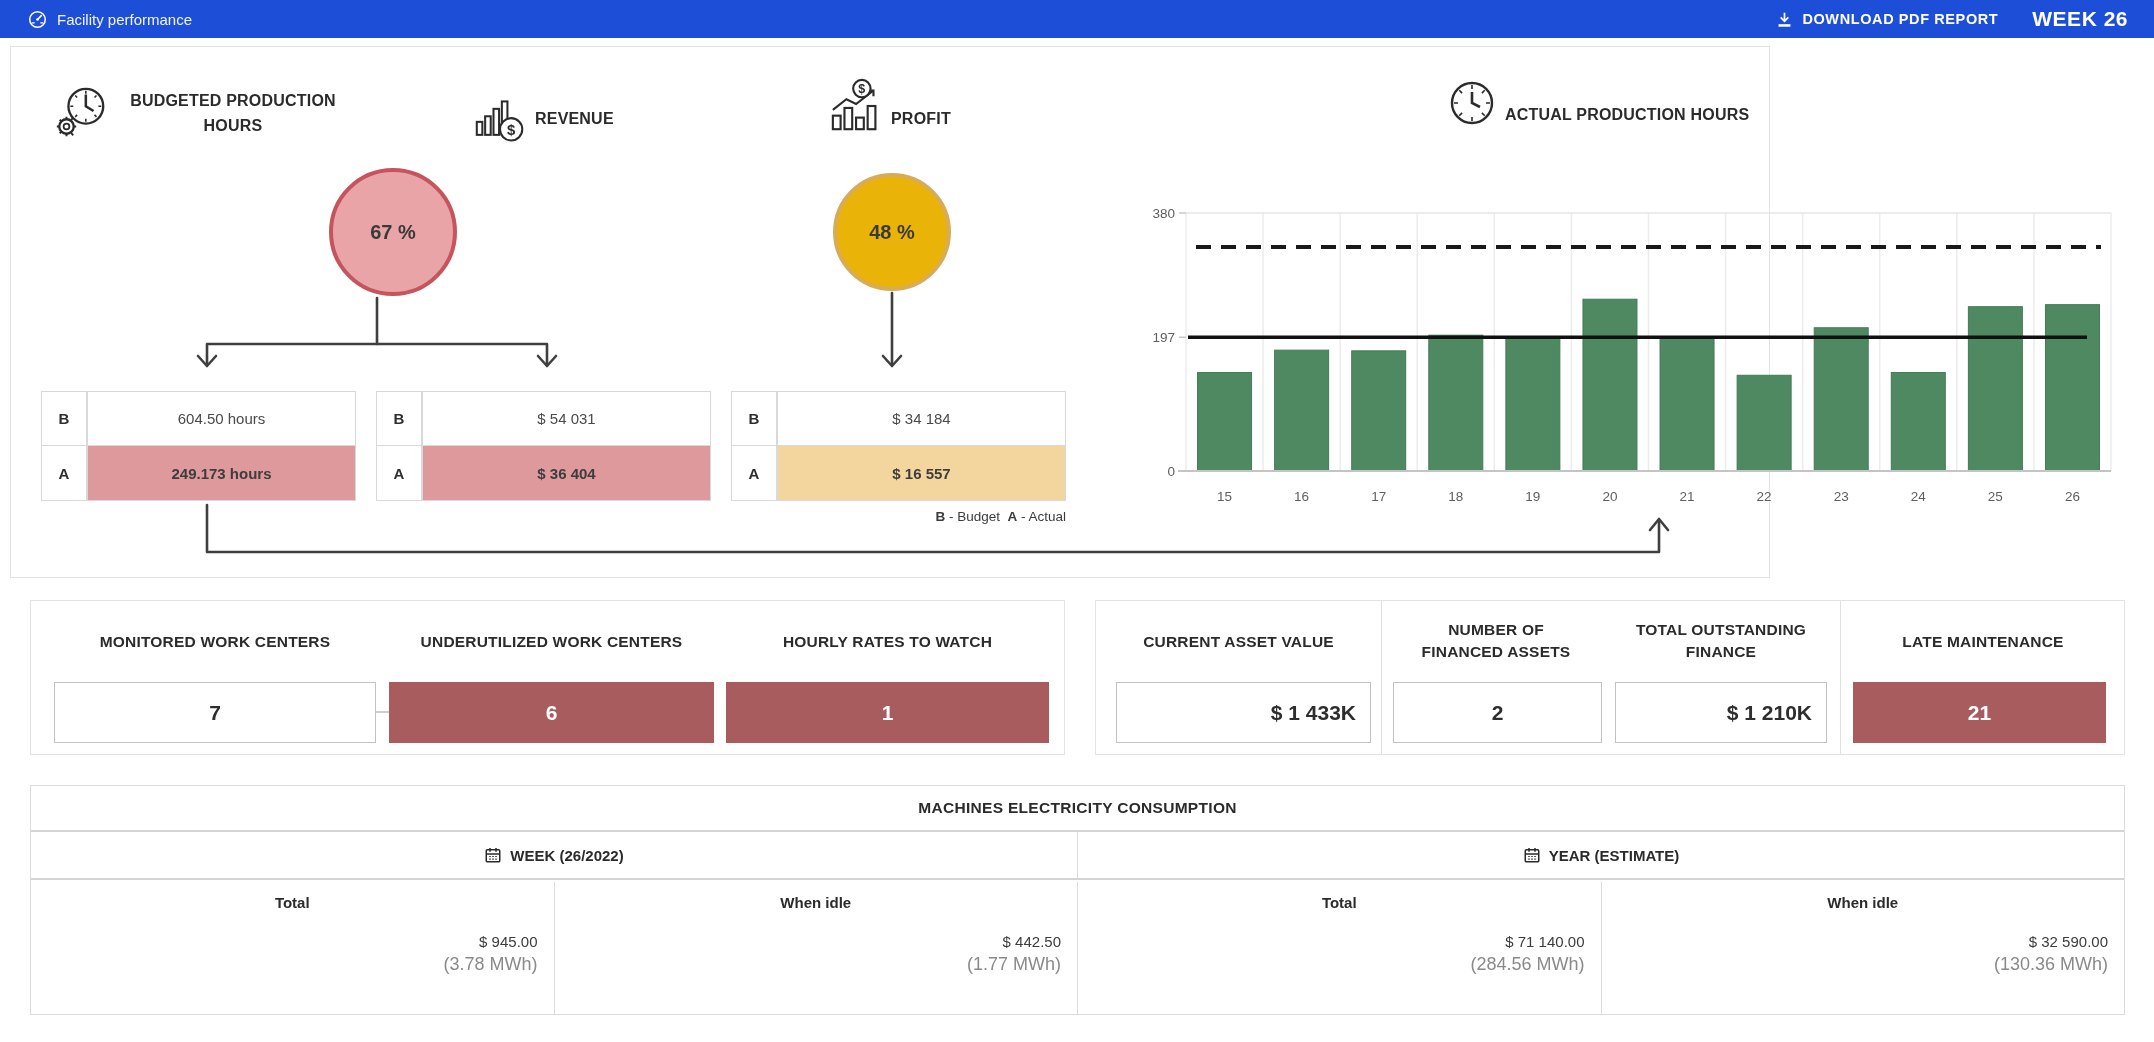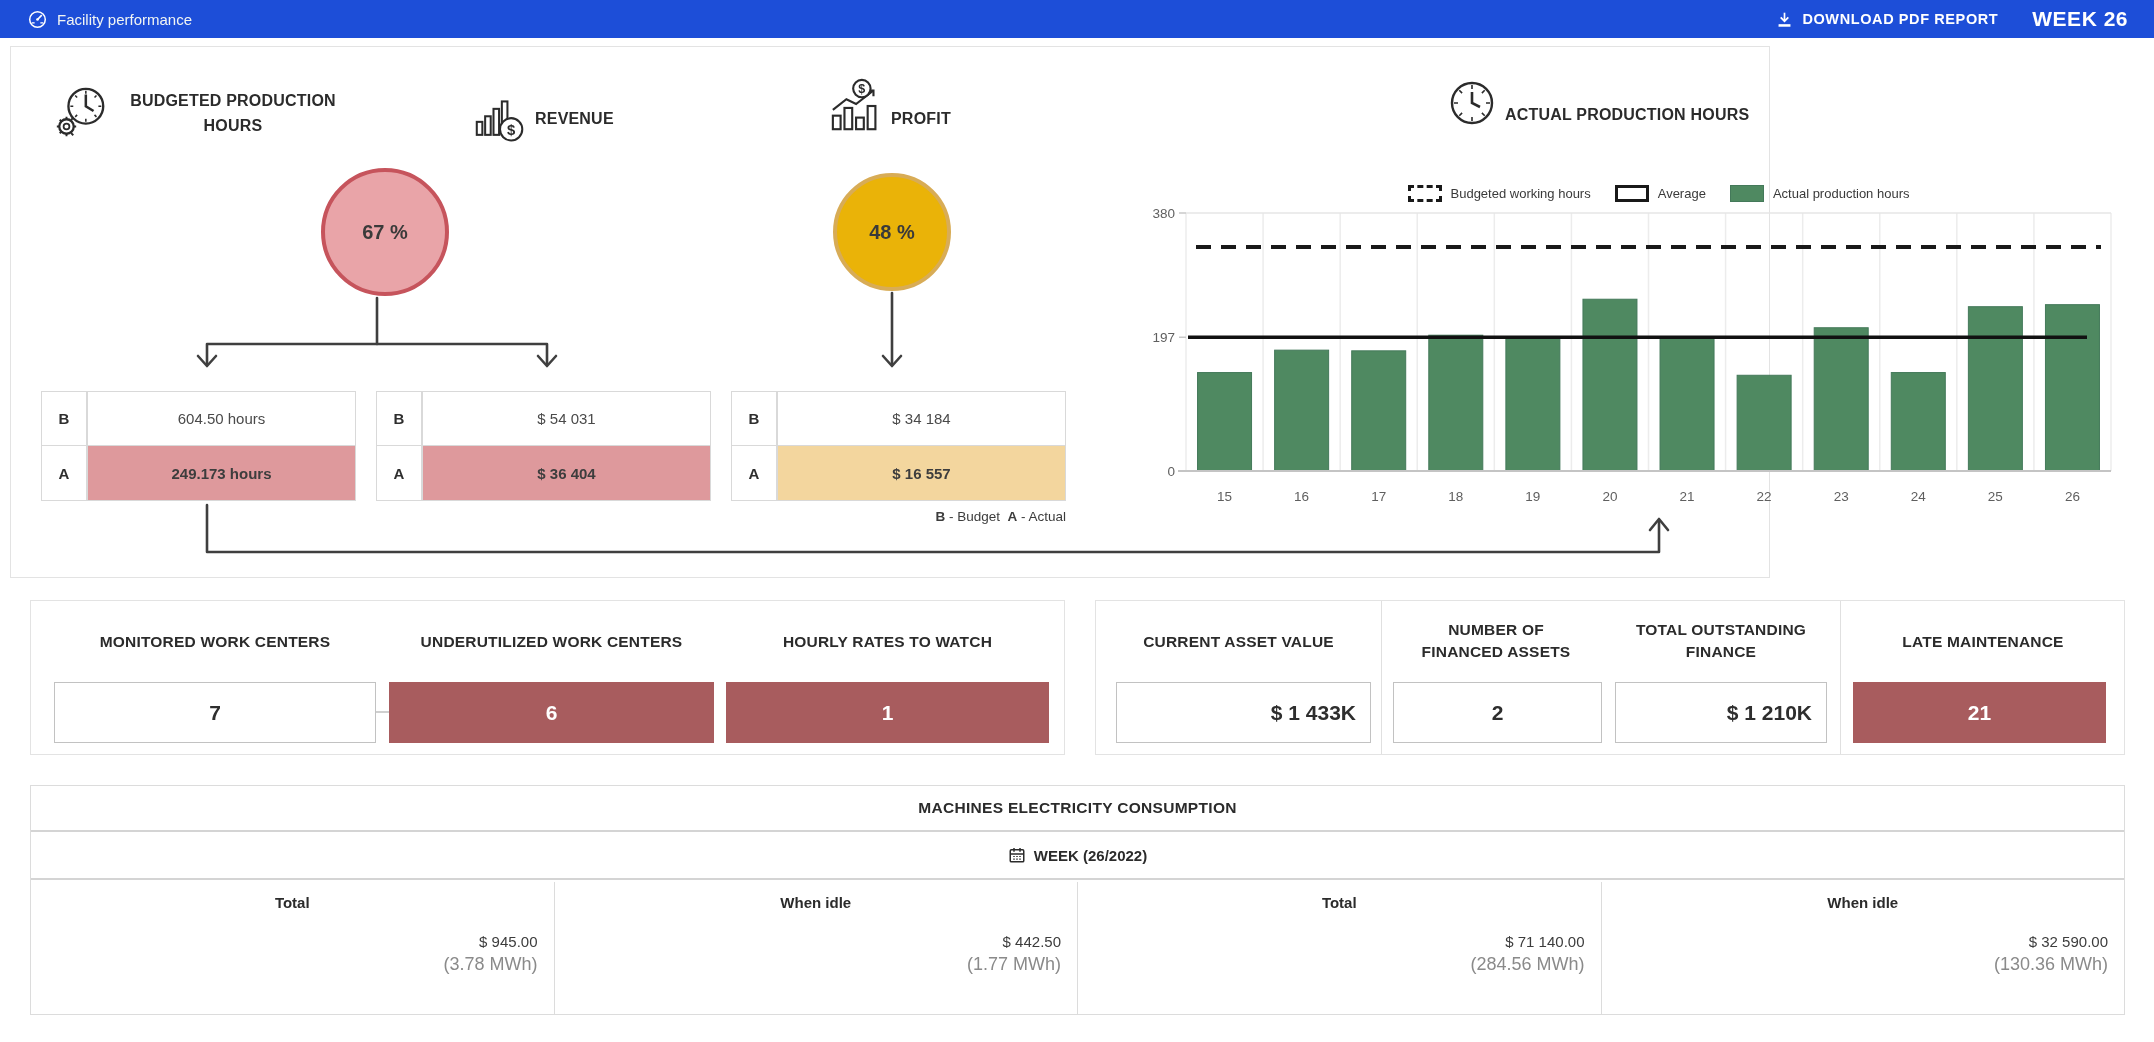--- a/index.html
+++ b/index.html
@@ -161,21 +161,21 @@
 
   <span class="abs" style="left:1437px; top:32px;">
     <svg width="48" height="48" viewBox="0 0 48 48" fill="none" stroke="#2b2b2b" stroke-width="2.4">
       <circle cx="24" cy="24" r="20"></circle>
       <path d="M24 6 v4 M42 24 h-4 M24 42 v-4 M6 24 h4 M36.7 11.3 l-2.8 2.8 M36.7 36.7 l-2.8-2.8 M11.3 36.7 l2.8-2.8 M11.3 11.3 l2.8 2.8" stroke-width="1.6"></path>
       <path d="M24 13 V24 L32 28" stroke-width="2.6"></path>
     </svg>
   </span>
   <div class="abs metric-title single-line" style="left:1494px; top:56px;">ACTUAL PRODUCTION HOURS</div>
 
-  <div class="abs pct-circle pct-red" style="left:310px; top:121px; width:128px; height:128px;">
+  <div class="abs pct-circle pct-red" style="left:318px; top:121px; width:128px; height:128px;">
     <span>67 %</span>
   </div>
   <div class="abs pct-circle pct-amber" style="left:822px; top:126px; width:118px; height:118px;">
     <span>48 %</span>
   </div>
 
   <svg class="abs" style="left:0; top:0;" width="2134" height="532" viewBox="0 0 2134 532" fill="none" stroke="#3f3f3f" stroke-width="2.6" stroke-linejoin="round" stroke-linecap="round">
     <path d="M366 251 V297"></path>
     <path d="M196 317 V297 H536 V317"></path>
     <path d="M187 309 L196 319 L205 309"></path>
@@ -225,34 +225,20 @@
   </tbody>
     </table>
 
   <div class="abs ba-note" style="left:755px; top:462px; width:300px; text-align:right;">
     <b>B</b>
     <span>- Budget</span>&nbsp;
     <b>A</b>
     <span>- Actual</span>
   </div>
 
-  <div class="abs chart-legend" style="left:1185px; top:138px; width:925px;">
-    <div class="cl-item">
-      <span class="sw sw-dashed"></span>
-      <span>Budgeted working hours</span>
-    </div>
-    <div class="cl-item">
-      <span class="sw sw-solid"></span>
-      <span>Average</span>
-    </div>
-    <div class="cl-item">
-      <span class="sw sw-green"></span>
-      <span>Actual production hours</span>
-    </div>
-  </div>
 
   <svg id="chart-svg" class="abs" style="left:1090px; top:160px;" width="1034" height="320" viewBox="0 0 1034 320">
       <line x1="85" y1="6" x2="85" y2="264" stroke="#ececec" stroke-width="1.5"></line>
       <line x1="162.08333333333331" y1="6" x2="162.08333333333331" y2="264" stroke="#ececec" stroke-width="1.5"></line>
       <line x1="239.16666666666666" y1="6" x2="239.16666666666666" y2="264" stroke="#ececec" stroke-width="1.5"></line>
       <line x1="316.25" y1="6" x2="316.25" y2="264" stroke="#ececec" stroke-width="1.5"></line>
       <line x1="393.3333333333333" y1="6" x2="393.3333333333333" y2="264" stroke="#ececec" stroke-width="1.5"></line>
       <line x1="470.41666666666663" y1="6" x2="470.41666666666663" y2="264" stroke="#ececec" stroke-width="1.5"></line>
       <line x1="547.5" y1="6" x2="547.5" y2="264" stroke="#ececec" stroke-width="1.5"></line>
       <line x1="624.5833333333333" y1="6" x2="624.5833333333333" y2="264" stroke="#ececec" stroke-width="1.5"></line>
@@ -331,20 +317,30 @@
     <div class="elec-period">
       <span style="display:flex;">
         <svg width="18" height="18" viewBox="0 0 24 24" fill="none" stroke="#2b2b2b" stroke-width="2">
           <rect x="3" y="5" width="18" height="16" rx="1.5"></rect>
           <path d="M8 2.5 v5 M16 2.5 v5 M3 10.5 h18"></path>
           <path d="M7 14 h2 M11 14 h2 M15 14 h2 M7 17.5 h2 M11 17.5 h2 M15 17.5 h2" stroke-width="1.6"></path>
         </svg>
       </span>
       <span>WEEK (26/2022)</span>
     </div>
+    <div class="elec-period">
+      <span style="display:flex;">
+        <svg width="18" height="18" viewBox="0 0 24 24" fill="none" stroke="#2b2b2b" stroke-width="2">
+          <rect x="3" y="5" width="18" height="16" rx="1.5"></rect>
+          <path d="M8 2.5 v5 M16 2.5 v5 M3 10.5 h18"></path>
+          <path d="M7 14 h2 M11 14 h2 M15 14 h2 M7 17.5 h2 M11 17.5 h2 M15 17.5 h2" stroke-width="1.6"></path>
+        </svg>
+      </span>
+      <span>YEAR (ESTIMATE)</span>
+    </div>
   </div>
 
   <div class="elec-body">
     <div class="elec-cell">
       <div class="elec-cell-label">Total</div>
       <div class="elec-cost">$ 945.00</div>
       <div class="elec-energy">(3.78 MWh)</div>
     </div>
     <div class="elec-cell">
       <div class="elec-cell-label">When idle</div>

